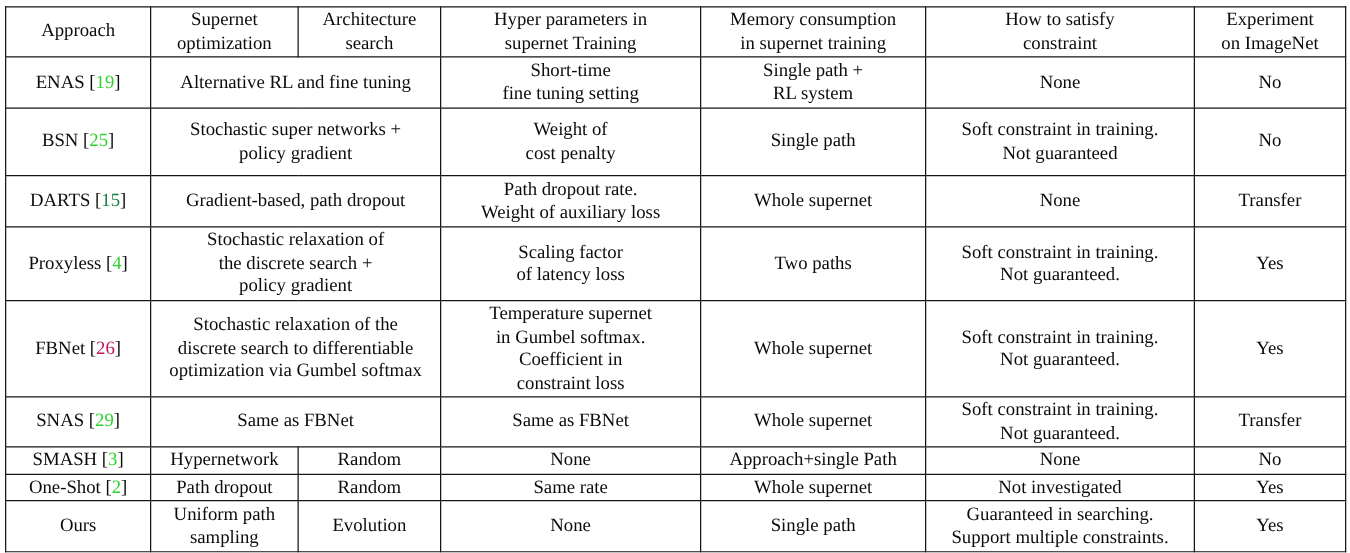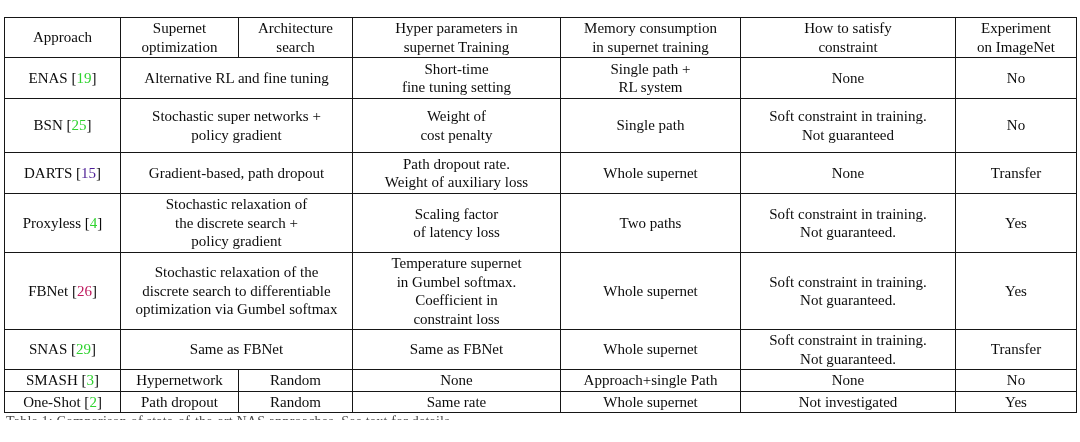--- a/index.html
+++ b/index.html
@@ -9,21 +9,21 @@
     overflow: hidden;
   }
   body {
     font-family: "Liberation Serif", "DejaVu Serif", serif;
     color: #0c0c0c;
   }
   #tbl {
     border-collapse: collapse;
     table-layout: fixed;
     width: 1072px;
-    margin: 17px 0 0 4px;
+    margin: 5px 0 0 4px;
   }
   #tbl th, #tbl td {
     border: 1.6px solid #161616;
     text-align: center;
     vertical-align: middle;
     white-space: pre-line;
     padding: 1px 3px;
     font-weight: normal;
     font-size: 15px;
     line-height: 18.5px;
@@ -95,21 +95,21 @@
         <td colspan="2">Stochastic super networks +
 policy gradient</td>
         <td>Weight of
 cost penalty</td>
         <td>Single path</td>
         <td>Soft constraint in training.
 Not guaranteed</td>
         <td>No</td>
       </tr>
       <tr>
-        <td>DARTS [<span class="cite" style="color: #4c1d95;">15</span>]</td>
+        <td>DARTS [<span class="cite" style="color: #15803d;">15</span>]</td>
         <td colspan="2">Gradient-based, path dropout</td>
         <td>Path dropout rate.
 Weight of auxiliary loss</td>
         <td>Whole supernet</td>
         <td>None</td>
         <td>Transfer</td>
       </tr>
       <tr>
         <td>Proxyless [<span class="cite" style="color: rgb(47, 211, 47);">4</span>]</td>
         <td colspan="2">Stochastic relaxation of
@@ -156,16 +156,27 @@
       </tr>
       <tr>
         <td>One-Shot [<span class="cite" style="color: rgb(47, 211, 47);">2</span>]</td>
         <td>Path dropout</td>
         <td>Random</td>
         <td>Same rate</td>
         <td>Whole supernet</td>
         <td>Not investigated</td>
         <td>Yes</td>
       </tr>
+      <tr>
+        <td>Ours</td>
+        <td>Uniform path
+sampling</td>
+        <td>Evolution</td>
+        <td>None</td>
+        <td>Single path</td>
+        <td>Guaranteed in searching.
+Support multiple constraints.</td>
+        <td>Yes</td>
+      </tr>
     </tbody>
 </table>
 
 <div id="caption">Table 1: Comparison of state-of-the-art NAS approaches. See text for details.</div>
 
 </body></html>

